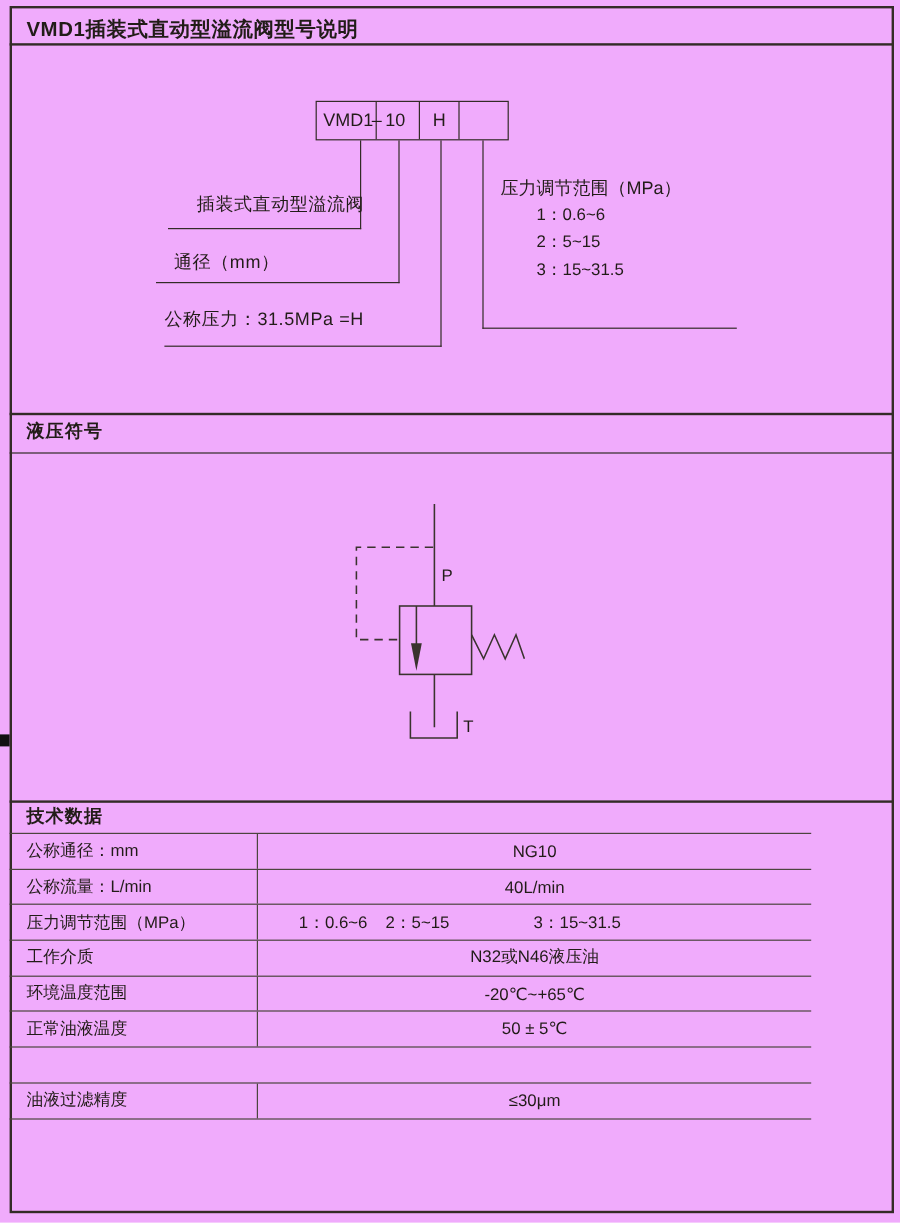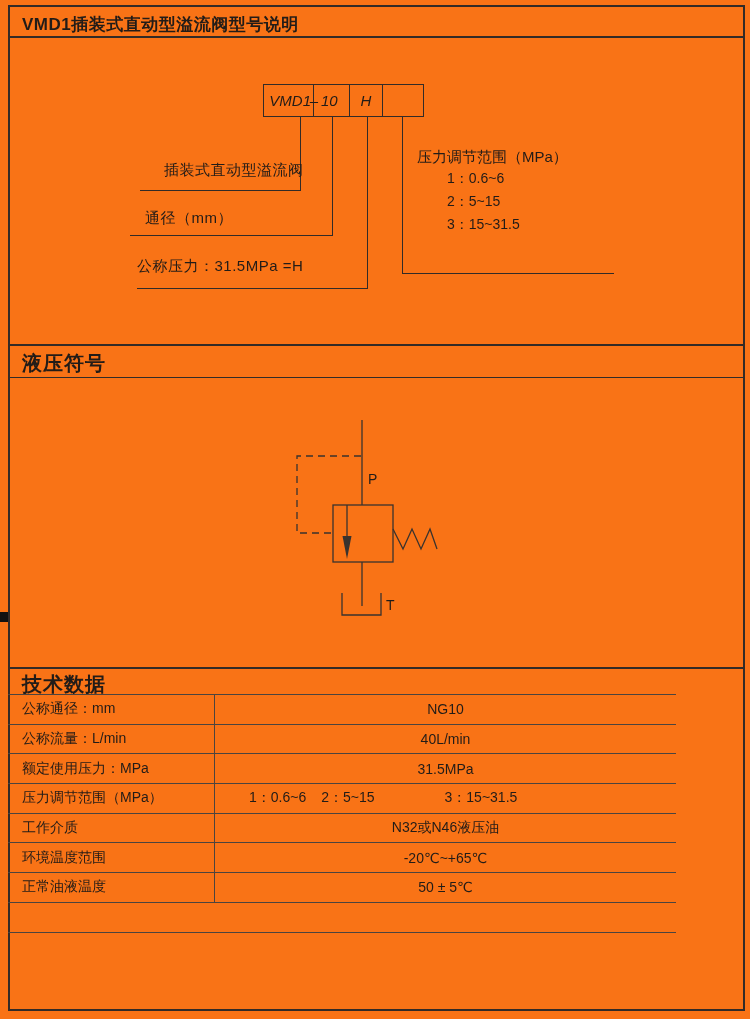--- a/index.html
+++ b/index.html
@@ -5,43 +5,43 @@
   * { margin:0; padding:0; box-sizing:border-box; }
   html,body { background:#ffffff; }
   body {
     font-family:"Liberation Sans","DejaVu Sans",sans-serif;
     color:#221c18;
     -webkit-font-smoothing:antialiased;
   }
   #page {
     position:relative;
     width:750px; height:1019px;
-    background:#f97316;
+    background:#f0abfc;
     overflow:hidden;
   }
   .frame {
     position:absolute; left:8px; top:5px; width:737px; height:1006px;
     border:2px solid #332b27;
   }
   .hline { position:absolute; background:#332b27; height:1px; }
   .vline { position:absolute; background:#332b27; width:1px; }
   .page-title {
     position:absolute; left:22px; top:13px;
     font-size:17px; font-weight:bold; letter-spacing:0.5px;
   }
   .band-title {
     position:absolute; left:22px;
-    font-size:20px; font-weight:bold; letter-spacing:1px;
+    font-size:15px; font-weight:bold; letter-spacing:1px;
   }
   .code-boxes {
     position:absolute; left:263px; top:84px; width:161px; height:33px;
     border:1px solid #332b27; display:flex;
     font-size:15px;
   }
-  .code-cell { display:flex; align-items:center; justify-content:center;font-style:italic; }
+  .code-cell { display:flex; align-items:center; justify-content:center; }
   .code-cell.c1 { width:50px; border-right:1px solid #332b27; justify-content:flex-end; padding-right:2px; }
   .code-cell.c2 { width:36px; border-right:1px solid #332b27; justify-content:flex-start; padding-left:7px; }
   .code-cell.c3 { width:33px; border-right:1px solid #332b27; }
   .code-cell.c4 { flex:1; }
   .code-dash {
     position:absolute; left:306px; top:92px; width:16px; height:18px;
     text-align:center; font-size:15px; line-height:18px;
   }
   .diagram-label { position:absolute; font-size:15px; letter-spacing:0.5px; white-space:nowrap; }
   .pr-title { position:absolute; left:417px; top:148px; font-size:15px; white-space:nowrap; }
@@ -124,24 +124,20 @@
   <div class="tech-table">
     <div class="t-row">
       <div class="t-label">公称通径：mm</div>
       <div class="t-value">NG10</div>
     </div>
     <div class="t-row">
       <div class="t-label">公称流量：L/min</div>
       <div class="t-value">40L/min</div>
     </div>
     <div class="t-row">
-      <div class="t-label">额定使用压力：MPa</div>
-      <div class="t-value">31.5MPa</div>
-    </div>
-    <div class="t-row">
       <div class="t-label">压力调节范围（MPa）</div>
       <div class="t-value parts">
         <span>1：0.6~6</span>
         <span class="gap-sm">2：5~15</span>
         <span class="gap-lg">3：15~31.5</span>
       </div>
     </div>
     <div class="t-row">
       <div class="t-label">工作介质</div>
       <div class="t-value">N32或N46液压油</div>
@@ -149,15 +145,19 @@
     <div class="t-row">
       <div class="t-label">环境温度范围</div>
       <div class="t-value">-20℃~+65℃</div>
     </div>
     <div class="t-row">
       <div class="t-label">正常油液温度</div>
       <div class="t-value">50 ± 5℃</div>
     </div>
     <div class="t-row">
     </div>
+    <div class="t-row">
+      <div class="t-label">油液过滤精度</div>
+      <div class="t-value">≤30μm</div>
+    </div>
   </div>
 
 </div>
 
 </body></html>

